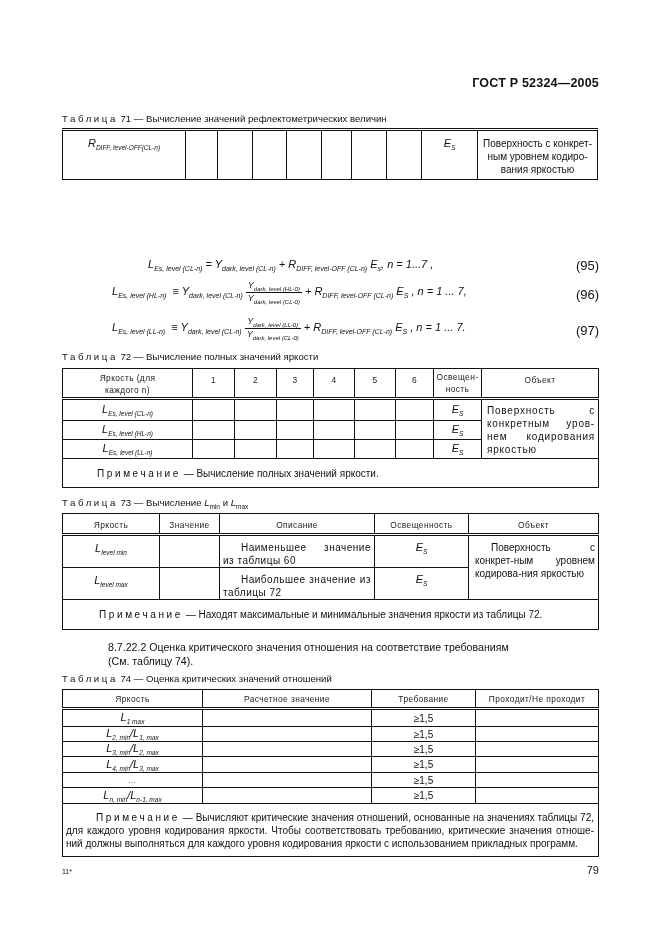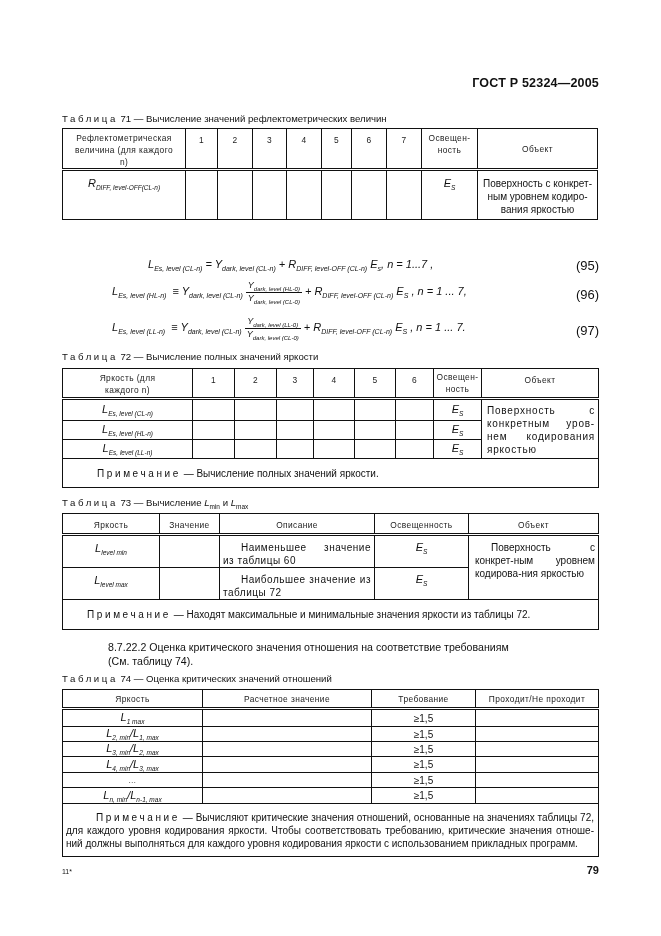--- a/index.html
+++ b/index.html
@@ -19,21 +19,21 @@
   .note td { text-align:left; font-size:10px; vertical-align:middle; }
   .eq { font-size:11px; font-style:italic; white-space:nowrap; }
   .eq sub { font-size:7px; }
   .eqn { font-size:13px; font-style:normal; }
   .frac { display:inline-block; vertical-align:middle; text-align:center; font-size:9px; }
   .frac span { display:block; padding:0 2px; }
   .frac span.num { border-bottom:1px solid #111; }
   .frac sub { font-size:6px; }
   .body-text { font-size:10.6px; line-height:14px; }
   .footer-left { font-size:7px; }
-  .footer-right { font-size:11px;font-weight:bold; }
+  .footer-right { font-size:11px; }
 </style>
 </head>
 <body>
 
 <div class="abs hdr">ГОСТ Р 52324—2005</div>
 
 <div class="abs cap" style="left:62px;top:113px;text-align:right;"><span class="sp">Таблица</span><span> 71 — Вычисление значений рефлектометрических величин</span></div>
 <table style="left:62px;top:128px;width:536px;">
   <colgroup>
       <col style="width:123px">
@@ -41,32 +41,20 @@
       <col style="width:35px">
       <col style="width:34px">
       <col style="width:35px">
       <col style="width:30px">
       <col style="width:35px">
       <col style="width:35px">
       <col style="width:56px">
       <col>
     </colgroup>
   <tbody>
-      <tr style="height:41px">
-    <th style="padding:3px 8px 0">Рефлектометрическая величина (для каждого n)</th>
-    <th>1</th>
-    <th>2</th>
-    <th>3</th>
-    <th>4</th>
-    <th>5</th>
-    <th>6</th>
-    <th>7</th>
-    <th style="padding:3px 4px 0">Освещен-ность</th>
-    <th style="vertical-align:middle;padding:0">Объект</th>
-  </tr>
   <tr class="dbl" style="height:50px">
     <td class="it" style="padding-top:6px"><span>R</span><sub>DIFF, level-OFF(CL-n)</sub></td>
     <td></td>
         <td></td>
         <td></td>
         <td></td>
         <td></td>
         <td></td>
         <td></td>
     <td class="it" style="padding-top:6px"><span>E</span><sub>S</sub></td>
@@ -180,21 +168,21 @@
     <td class="it" style="padding-top:5px"><span>E</span><sub>S</sub></td>
     <td rowspan="2" class="obj" style="text-align:justify;padding:5px 3px 0 6px;text-indent:16px">Поверхность с конкрет-ным уровнем кодирова-ния яркостью</td>
   </tr>
   <tr style="height:32px">
     <td class="it" style="padding-top:6px"><span>L</span><sub>level max</sub></td>
     <td></td>
     <td class="obj" style="text-align:justify;text-align-last:left;padding:5px 3px 0 3px;text-indent:18px;letter-spacing:0.5px">Наибольшее значение из таблицы 72</td>
     <td class="it" style="padding-top:5px"><span>E</span><sub>S</sub></td>
   </tr>
   <tr class="note" style="height:30px">
-    <td colspan="5" style="padding-left:24px"><span class="sp">Примечание</span><span> — Находят максимальные и минимальные значения яркости из таблицы 72.</span></td>
+    <td colspan="5" style="padding-left:36px"><span class="sp">Примечание</span><span> — Находят максимальные и минимальные значения яркости из таблицы 72.</span></td>
   </tr>
 </tbody>
   </table>
 
 <div class="abs body-text" style="left:108px;top:640px;">
   <div>8.7.22.2 Оценка критического значения отношения на соответствие требованиям</div>
   <div>(См. таблицу 74).</div>
 </div>
 
 <div class="abs cap" style="left:62px;top:673px;"><span class="sp">Таблица</span><span> 74 — Оценка критических значений отношений</span></div>

